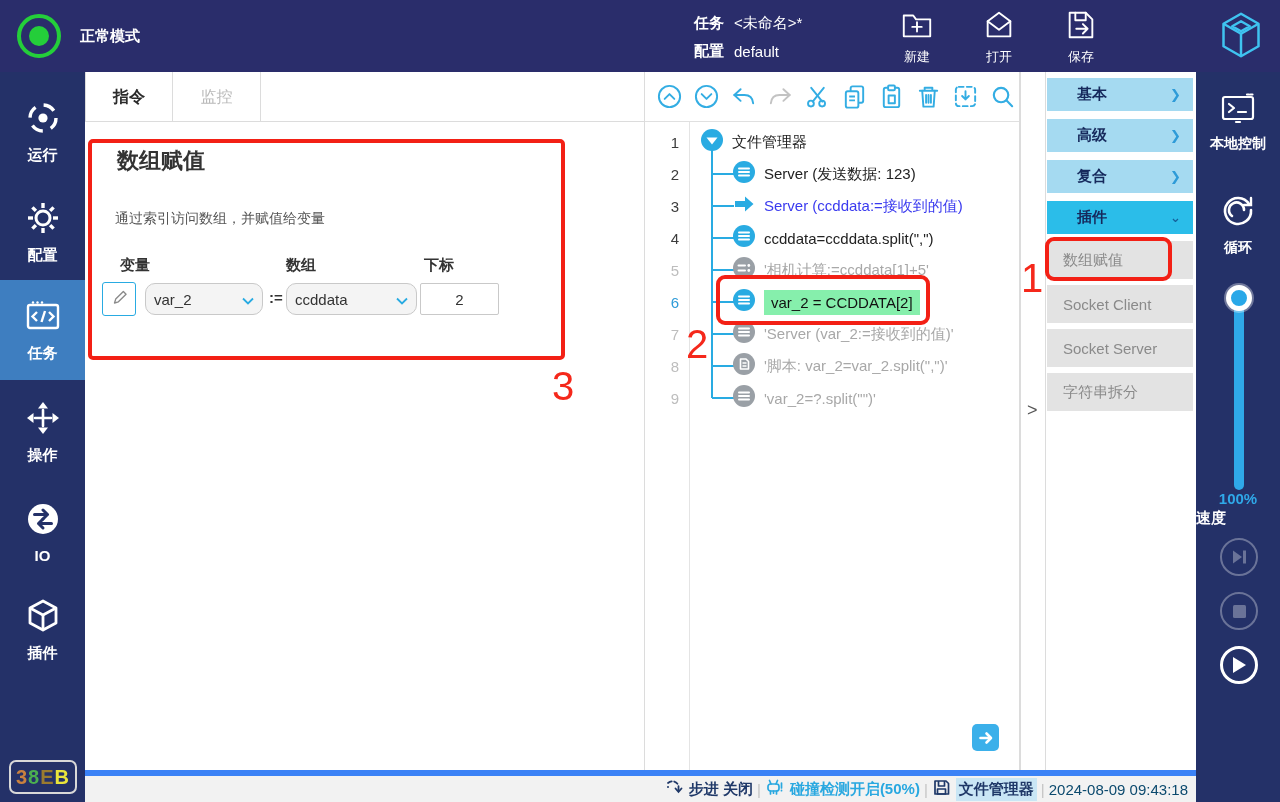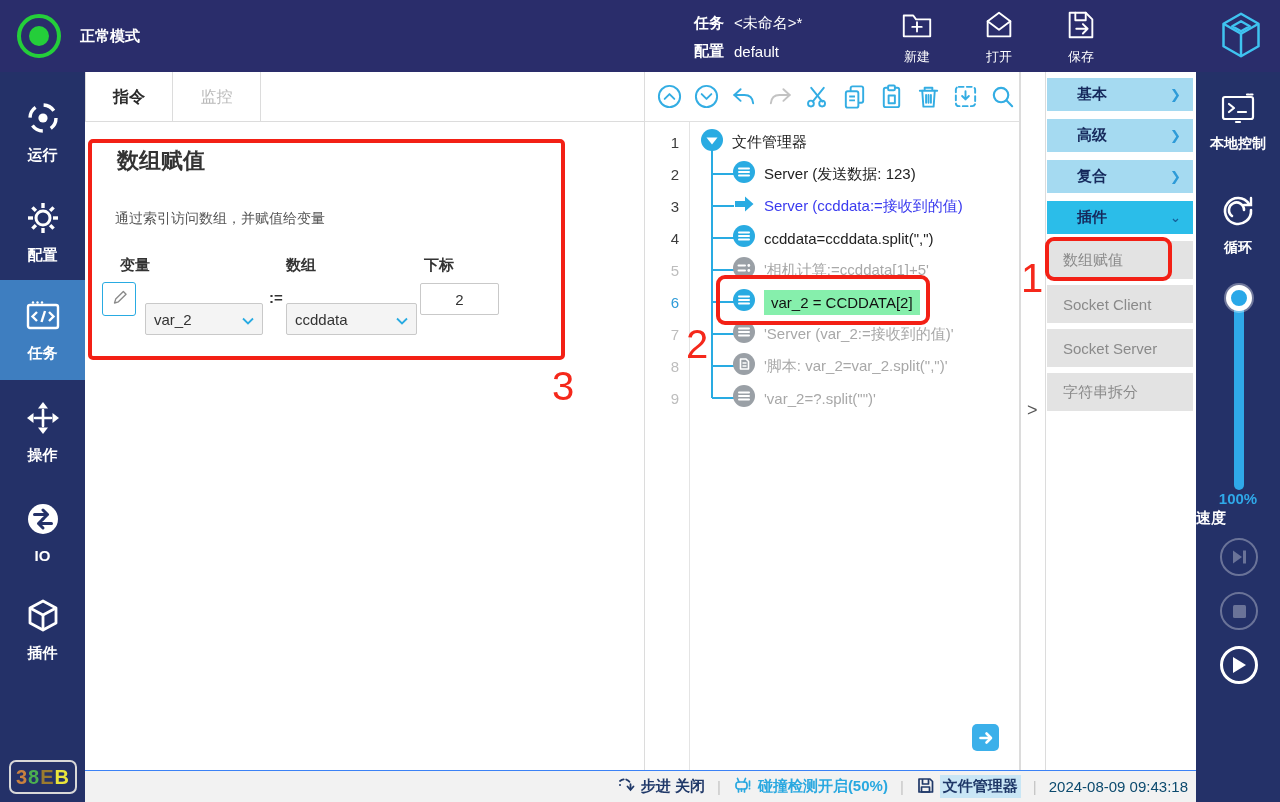--- a/index.html
+++ b/index.html
@@ -38,22 +38,22 @@
   .tab { width:88px; height:50px; display:flex; align-items:center; justify-content:center;
          font-size:16px; border-right:1px solid #dcdcdc; cursor:pointer; color:#b9b9b9; }
   .tab:first-child { border-left:1px solid #dcdcdc; }
   .tab.active { color:#2b2b2b; font-weight:bold; }
   .form-title { position:absolute; left:32px; top:74px; font-size:22px; font-weight:bold; color:#333; }
   .form-desc { position:absolute; left:30px; top:138px; font-size:14px; color:#555; }
   .f-label { position:absolute; top:184px; font-size:15px; font-weight:bold; color:#333; }
   .lab-var { left:35px; } .lab-arr { left:201px; } .lab-idx { left:339px; }
   .pencil-btn { position:absolute; left:17px; top:210px; width:34px; height:34px; border:1px solid #29ABE2;
                 border-radius:3px; background:#fff; display:flex; align-items:center; justify-content:center; cursor:pointer; }
-  .select { position:absolute; top:211px; height:32px; background:#f4f4f4; border:1px solid #c9c9c9; border-radius:2px;
-            display:flex; align-items:center; justify-content:space-between; padding:0 8px; font-size:15px; color:#333; cursor:pointer;margin-top:20px; }
+  .select { position:absolute; top:211px; height:32px; background:#f4f4f4; border:1px solid #c9c9c9; border-radius:10px;
+            display:flex; align-items:center; justify-content:space-between; padding:0 8px; font-size:15px; color:#333; cursor:pointer; }
   .sel-var { left:60px; width:118px; }
   .sel-arr { left:201px; width:131px; }
   .assign-sym { position:absolute; left:184px; top:217px; font-size:15px; font-weight:bold; color:#333; }
   .index-input { position:absolute; left:335px; top:211px; width:79px; height:32px; border:1px solid #c9c9c9;
                  border-radius:2px; text-align:center; font-size:15px; color:#333; font-family:inherit; background:#fff; }
 
   
   .tree-panel { position:absolute; left:645px; top:72px; width:375px; height:698px; background:#fff; border-right:1px solid #dcdcdc; }
   .tree-toolbar { position:absolute; left:0; top:0; width:100%; height:50px; border-bottom:1px solid #e0e0e0;
                   display:flex; align-items:center; gap:9px; padding-left:10px; }
@@ -96,22 +96,22 @@
   .slider-knob { position:absolute; left:30px; top:213px; width:26px; height:26px; border-radius:50%; background:#29A8E8;
                  border:5px solid #fff; box-shadow:0 0 0 2px rgba(255,255,255,.35); cursor:pointer; }
   .speed-pct { position:absolute; left:0; top:418px; width:84px; text-align:center; color:#2FA9E9; font-size:15px; font-weight:bold; }
   .speed-lbl { position:absolute; left:0; top:437px; width:84px; text-align:left; color:#fff; font-size:15px; font-weight:bold; }
   .pb { position:absolute; left:24px; width:38px; height:38px; border-radius:50%; display:flex; align-items:center; justify-content:center; cursor:pointer; }
   .pb.dim { border:2px solid rgba(255,255,255,.32); }
   .pb.play { border:3px solid #fff; }
 
   
   .statusbar { position:absolute; left:85px; top:770px; width:1111px; height:32px; background:#F2F2F2;
-               border-top:1px solid #3b82f6; display:flex; align-items:center; justify-content:flex-end;
-               gap:12px; padding-right:8px; font-size:15px; }
+               border-top:6px solid #3b82f6; display:flex; align-items:center; justify-content:flex-end;
+               gap:4px; padding-right:8px; font-size:15px; }
   .sb-item { display:flex; align-items:center; gap:5px; font-weight:bold; cursor:pointer; }
   .sb-step { color:#1F3868; }
   .sb-coll { color:#29A8E0; }
   .sb-file { color:#1F3868; }
   .sb-file .hl { background:#C9E6F5; padding:2px 3px; }
   .sb-sep { color:#c4c4c4; font-weight:normal; }
   .sb-time { color:#0c4a6e; font-weight:normal; }
 
   
   .ann-box { position:absolute; border:4px solid #F32015; pointer-events:none; }

